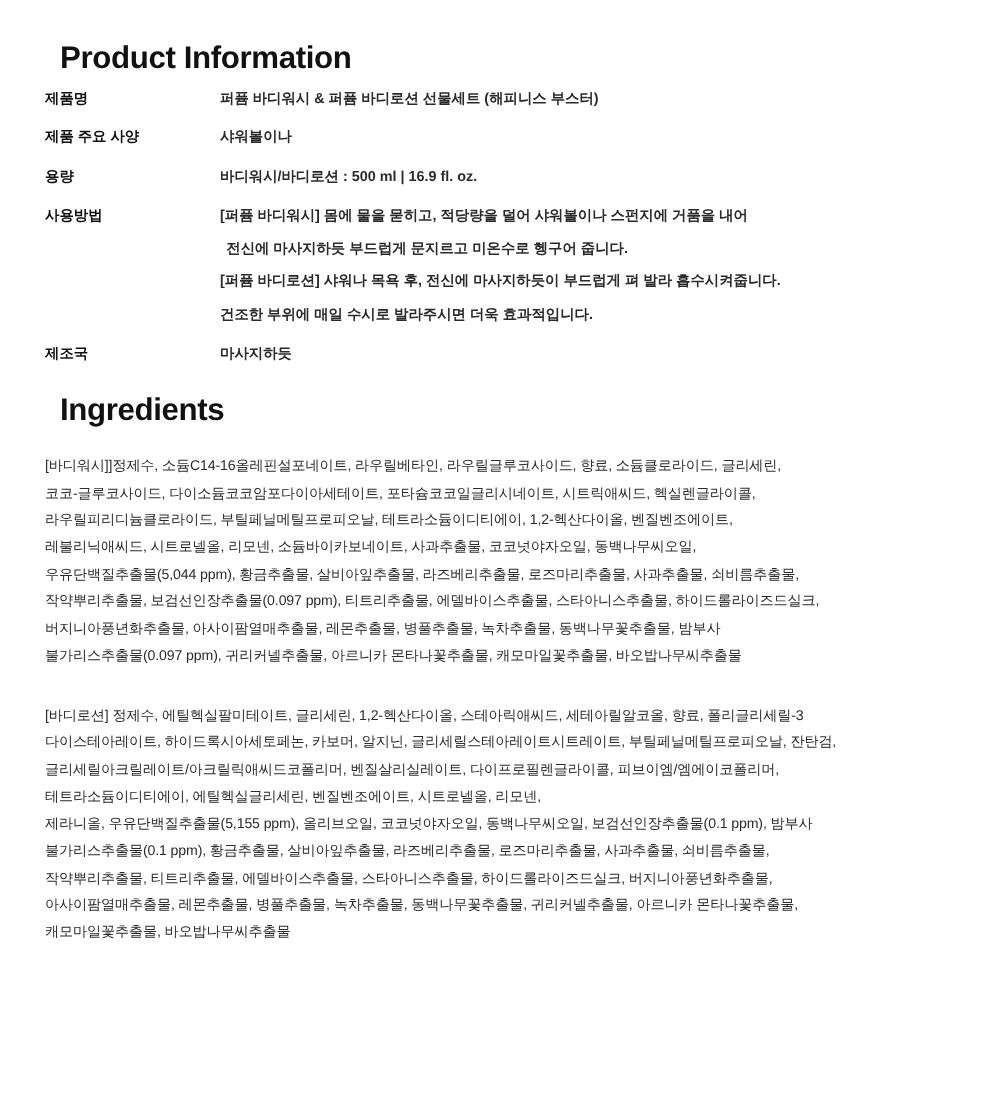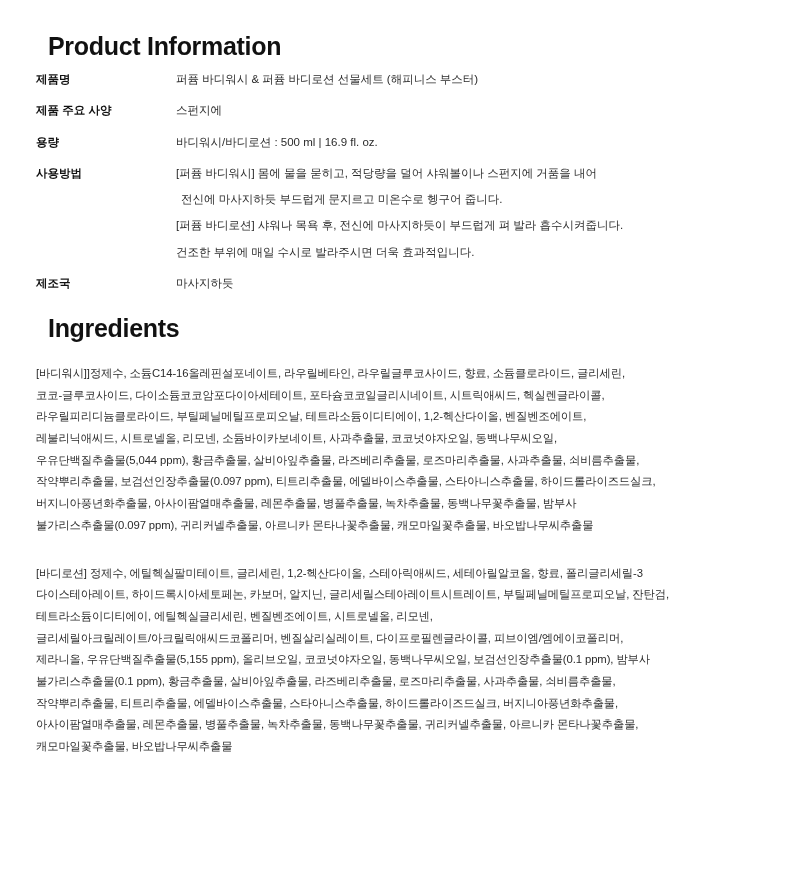--- a/index.html
+++ b/index.html
@@ -46,20 +46,21 @@
     font-weight: bold;
     color: #111111;
     white-space: nowrap;
   }
   .spec-value {
     color: #2b2b2b;
   }
   .spec-value .line {
     display: block;
     padding-bottom: 9px;
+    font-weight: bold;
   }
   .spec-value .line:last-child { padding-bottom: 0; }
   .spec-value .indent { padding-left: 5px; }
 
   .ingredients-title {
     margin-top: 44px;
   }
 
   .ing-block {
     margin-top: 20px;
@@ -86,21 +87,21 @@
       <tr>
         <td class="spec-label">제품명</td>
         <td class="spec-value">
           <span class="line">퍼퓸 바디워시 &amp; 퍼퓸 바디로션 선물세트 (해피니스 부스터)</span>
         </td>
       </tr>
 
       <tr>
         <td class="spec-label">제품 주요 사양</td>
         <td class="spec-value">
-          <span class="line">스펀지에</span>
+          <span class="line">샤워볼이나</span>
         </td>
       </tr>
 
       <tr>
         <td class="spec-label">용량</td>
         <td class="spec-value">
           <span class="line">바디워시/바디로션 : 500 ml | 16.9 fl. oz.</span>
         </td>
       </tr>
 
@@ -133,22 +134,22 @@
     <span class="ing-line">레불리닉애씨드, 시트로넬올, 리모넨, 소듐바이카보네이트, 사과추출물, 코코넛야자오일, 동백나무씨오일,</span>
     <span class="ing-line">우유단백질추출물(5,044 ppm), 황금추출물, 살비아잎추출물, 라즈베리추출물, 로즈마리추출물, 사과추출물, 쇠비름추출물,</span>
     <span class="ing-line">작약뿌리추출물, 보검선인장추출물(0.097 ppm), 티트리추출물, 에델바이스추출물, 스타아니스추출물, 하이드롤라이즈드실크,</span>
     <span class="ing-line">버지니아풍년화추출물, 아사이팜열매추출물, 레몬추출물, 병풀추출물, 녹차추출물, 동백나무꽃추출물, 밤부사</span>
     <span class="ing-line">불가리스추출물(0.097 ppm), 귀리커넬추출물, 아르니카 몬타나꽃추출물, 캐모마일꽃추출물, 바오밥나무씨추출물</span>
   </div>
 
   <div class="ing-block">
     <span class="ing-line">[바디로션] 정제수, 에틸헥실팔미테이트, 글리세린, 1,2-헥산다이올, 스테아릭애씨드, 세테아릴알코올, 향료, 폴리글리세릴-3</span>
     <span class="ing-line">다이스테아레이트, 하이드록시아세토페논, 카보머, 알지닌, 글리세릴스테아레이트시트레이트, 부틸페닐메틸프로피오날, 잔탄검,</span>
+    <span class="ing-line">글리세릴아크릴레이트/아크릴릭애씨드코폴리머, 벤질살리실레이트, 다이프로필렌글라이콜, 피브이엠/엠에이코폴리머,</span>
     <span class="ing-line">테트라소듐이디티에이, 에틸헥실글리세린, 벤질벤조에이트, 시트로넬올, 리모넨,</span>
-    <span class="ing-line">글리세릴아크릴레이트/아크릴릭애씨드코폴리머, 벤질살리실레이트, 다이프로필렌글라이콜, 피브이엠/엠에이코폴리머,</span>
     <span class="ing-line">제라니올, 우유단백질추출물(5,155 ppm), 올리브오일, 코코넛야자오일, 동백나무씨오일, 보검선인장추출물(0.1 ppm), 밤부사</span>
     <span class="ing-line">불가리스추출물(0.1 ppm), 황금추출물, 살비아잎추출물, 라즈베리추출물, 로즈마리추출물, 사과추출물, 쇠비름추출물,</span>
     <span class="ing-line">작약뿌리추출물, 티트리추출물, 에델바이스추출물, 스타아니스추출물, 하이드롤라이즈드실크, 버지니아풍년화추출물,</span>
     <span class="ing-line">아사이팜열매추출물, 레몬추출물, 병풀추출물, 녹차추출물, 동백나무꽃추출물, 귀리커넬추출물, 아르니카 몬타나꽃추출물,</span>
     <span class="ing-line">캐모마일꽃추출물, 바오밥나무씨추출물</span>
   </div>
 
 </div>
 
 </body></html>

